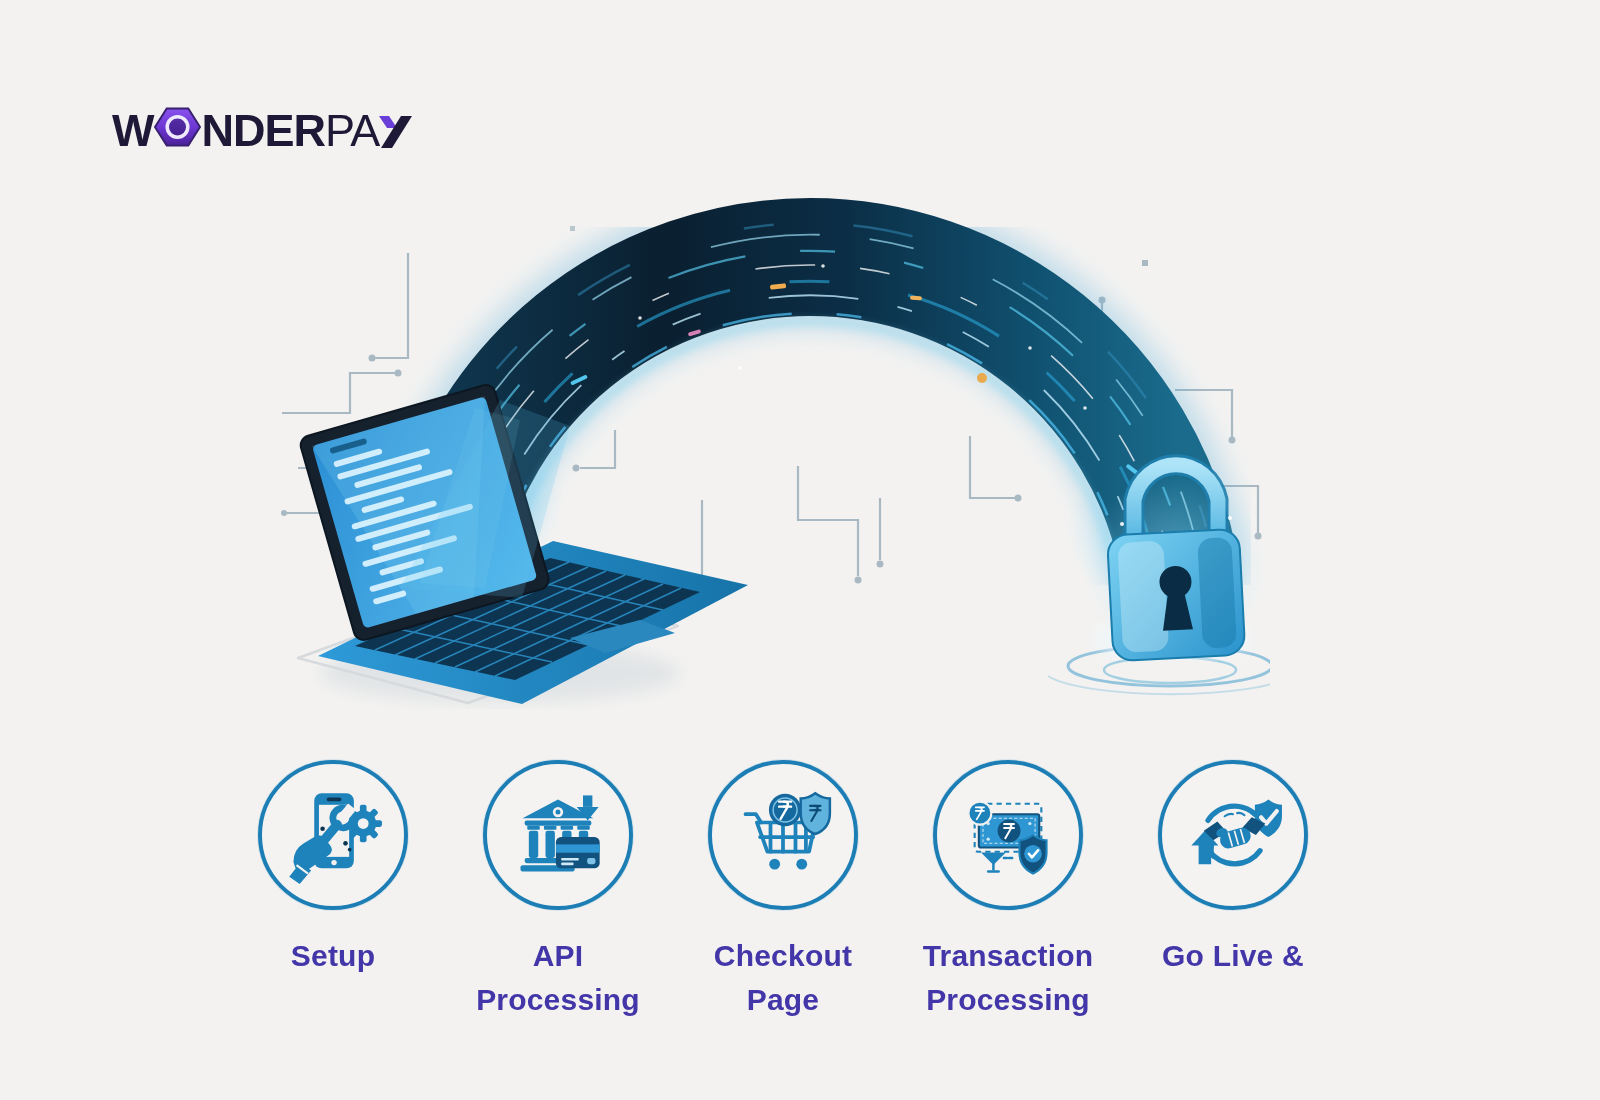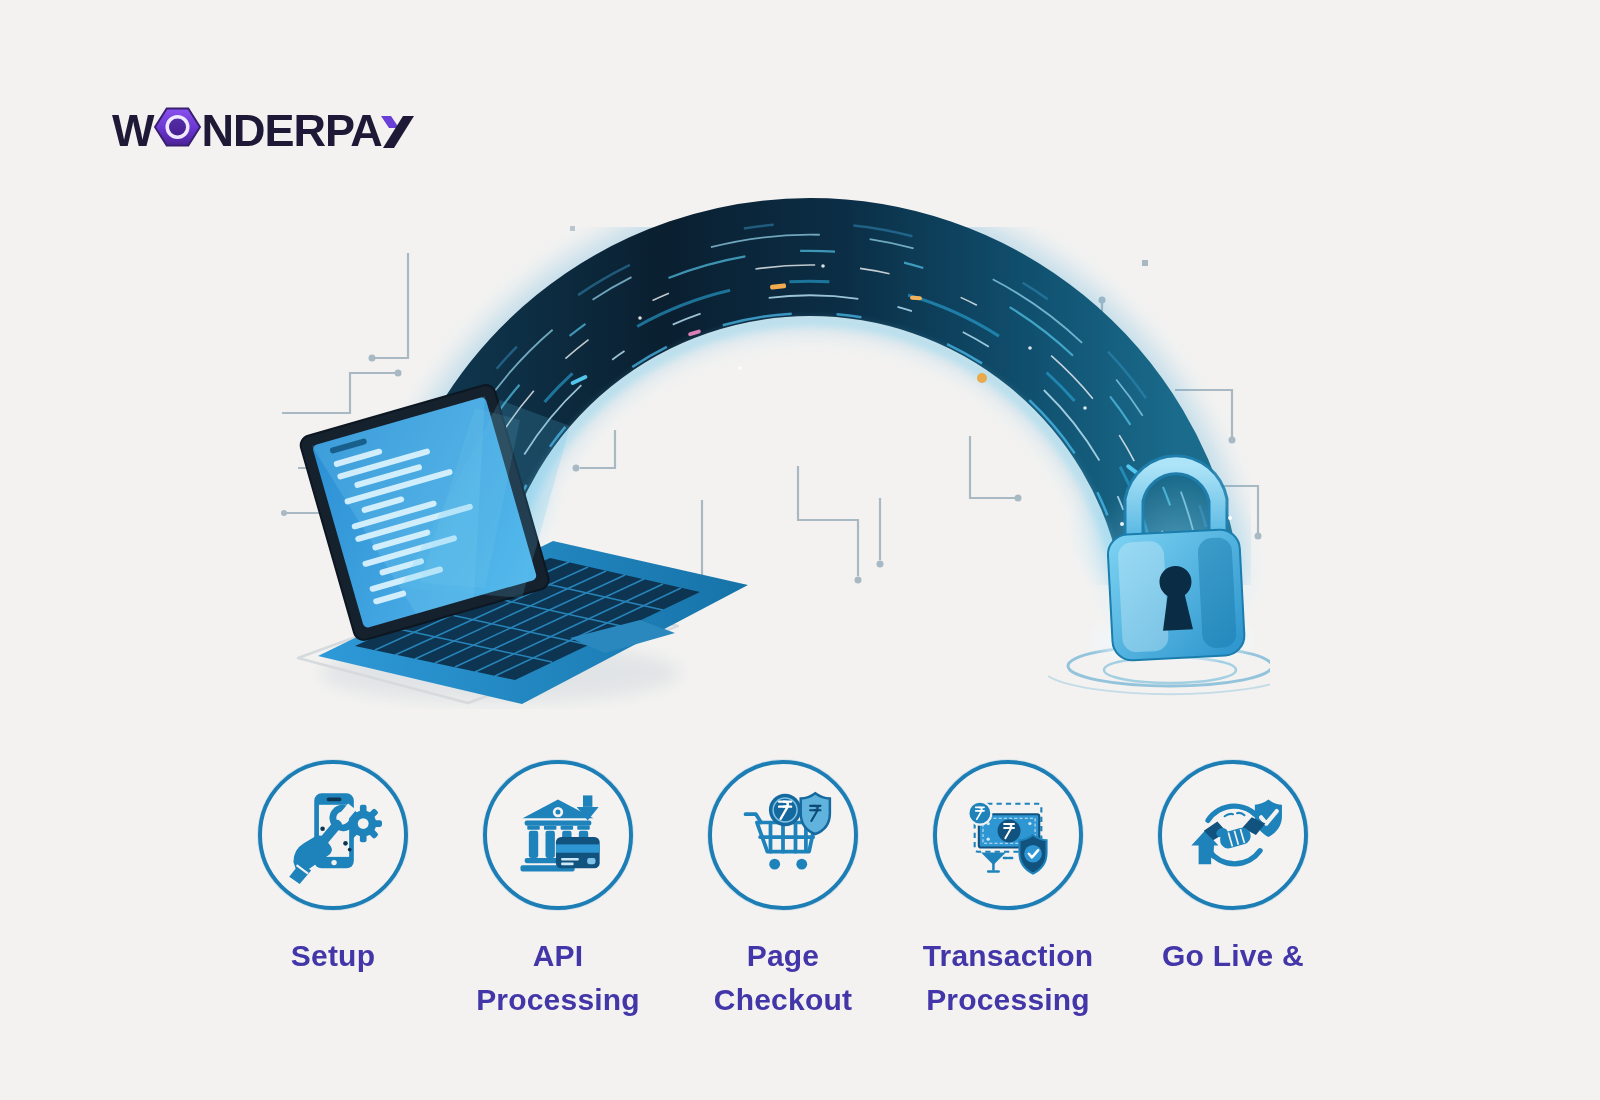--- a/index.html
+++ b/index.html
@@ -8,21 +8,21 @@
     background:#f3f2f1;
     font-family:"Liberation Sans",sans-serif;
   }
   
   .logo{
     position:absolute;left:112px;top:98px;height:52px;
     display:flex;align-items:flex-end;
     color:#1d1936;font-size:45px;font-weight:600;letter-spacing:-1px;line-height:1;
   }
   .logo span{display:block;line-height:.82;}
-  .logo .pa{font-weight:700;letter-spacing:-1.5px;}
+  .logo .pa{font-weight:400;letter-spacing:-1.5px;}
   .logo .hex{margin:0 0 0 1px;display:block;}
   .logo .ysvg{display:block;margin:0 0 0 0;}
   
   .hero{position:absolute;left:270px;top:168px;width:1000px;height:545px;}
   
   .step{position:absolute;top:760px;width:230px;text-align:center;}
   .step .ring{
     width:142px;height:142px;border:4px solid #1d7eb5;border-radius:50%;
     margin:0 auto;display:flex;align-items:center;justify-content:center;
     background:#f4f3f2;
@@ -337,22 +337,22 @@
         <circle cx="50" cy="24" r="11.5" fill="none" stroke="#7fc4e8" stroke-width="1.4"></circle>
         <use href="#rupee-glyph" transform="translate(50 24) scale(1.15)" stroke="#ffffff" stroke-width="2"></use>
       </g>
       <g>
         <path d="M 79,8 C 83,11 89,13 93,13 L 93,27 C 93,38 87,44 79,47 C 71,44 65,38 65,27 L 65,13 C 69,13 75,11 79,8 Z" fill="#5fb3dd" stroke="#16699e" stroke-width="2.4"></path>
         <use href="#rupee-glyph" transform="translate(79 27) scale(1.0)" stroke="#0d4a75" stroke-width="2"></use>
       </g>
     </svg>
   </div>
   <div class="label">
+    <div>Checkout</div>
     <div>Page</div>
-    <div>Checkout</div>
   </div>
 </div>
 
 <div class="step" style="left:893px">
   <div class="ring">
     <svg width="100" height="100" viewBox="0 0 96 96">
       <rect x="16" y="18" width="64" height="46" rx="3" fill="none" stroke="#1e82bb" stroke-width="2" stroke-dasharray="5 4"></rect>
       <g>
         <rect x="20" y="28" width="58" height="32" rx="2" fill="#2e96d2" stroke="#11527e" stroke-width="2"></rect>
         <rect x="24" y="32" width="50" height="24" fill="none" stroke="#cfe8f5" stroke-width="1" stroke-dasharray="3 2"></rect>

